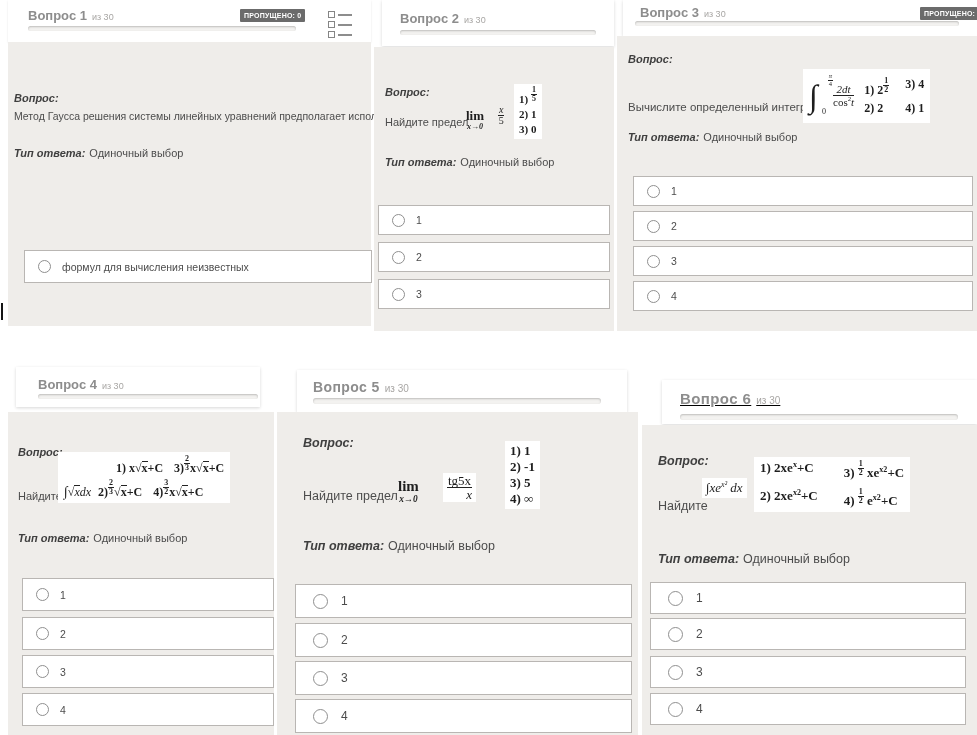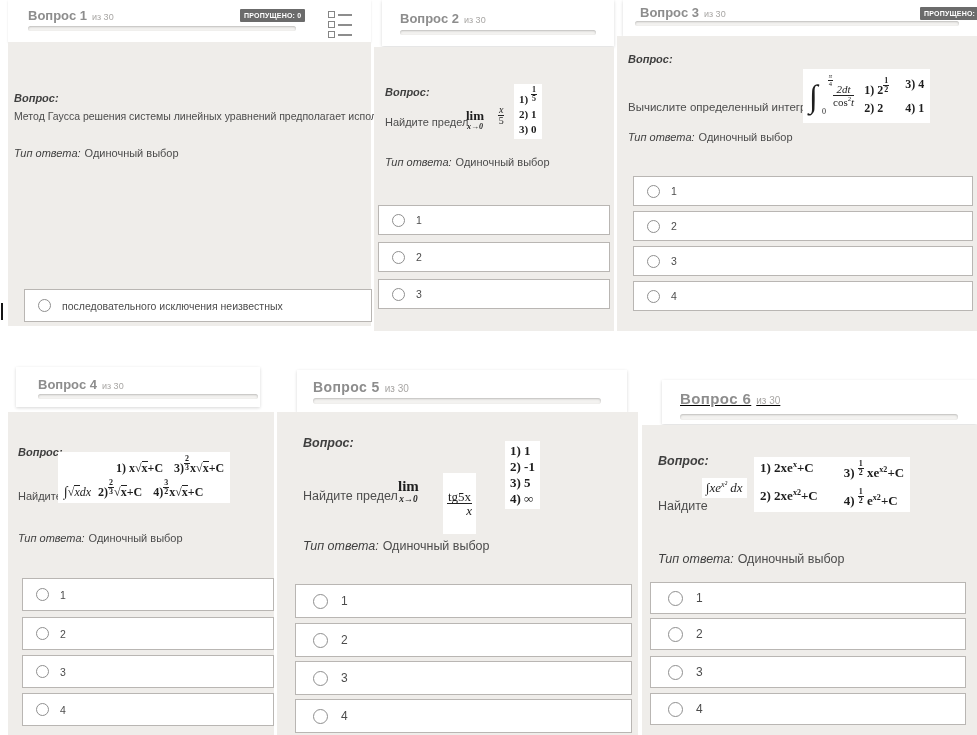--- a/index.html
+++ b/index.html
@@ -13,21 +13,21 @@
   .tt{color:#8d8d8d;font-weight:600;font-size:13px;}
   .tof{color:#a8a6a4;font-size:9px;margin-left:5px;}
   .pb{position:absolute;height:5px;border-radius:3px;background:#f3f2f0;
       box-shadow:inset 0 1px 2px rgba(0,0,0,.22);}
   .badge{position:absolute;background:#6b6b6b;color:#fff;font-size:7px;font-weight:700;
          padding:3px 4px;letter-spacing:.2px;border-radius:1px;white-space:nowrap;}
   .qlab{position:absolute;font-size:11px;font-weight:700;font-style:italic;color:#3f3f3f;white-space:nowrap;}
   .qtxt{position:absolute;font-size:10.5px;color:#4c4c4c;white-space:nowrap;}
   .prompt{position:absolute;font-size:11px;color:#4c4c4c;white-space:nowrap;}
   .atype{position:absolute;font-size:11px;color:#4c4c4c;white-space:nowrap;}
-  .atype .lb{font-weight:400;font-style:italic;color:#3f3f3f;margin-right:4px;}
+  .atype .lb{font-weight:700;font-style:italic;color:#3f3f3f;margin-right:4px;}
   .opt{position:absolute;background:#fff;border:1px solid #b9b6b3;box-sizing:border-box;
        display:flex;align-items:center;}
   .rad{width:11px;height:11px;border:1px solid #8f8f8f;border-radius:50%;
        margin:0 11px 0 13px;flex:none;background:#fff;}
   .olab{font-size:10.5px;color:#4c4c4c;white-space:nowrap;}
   
   .big .tt{font-size:14px;letter-spacing:.4px;}
   .big .tof{font-size:10px;}
   .big .pb{height:6px;}
   .big .qlab{font-size:12.5px;}
@@ -89,23 +89,23 @@
           <i class="lln"></i>
         </span>
     </span>
     <div class="pb" style="left:20px;top:26px;width:268px;"></div>
     <div class="gb" style="top:42px;height:284px;"></div>
     <div class="qlab" style="left:6px;top:92px;">Вопрос:</div>
     <div class="qtxt" style="left:6px;top:110px;">Метод Гаусса решения системы линейных уравнений предполагает использование ...</div>
     <div class="atype" style="left:6px;top:147px;">
       <span class="lb">Тип ответа:</span><span>Одиночный выбор</span>
     </div>
-    <div class="opt" style="left:16px;top:289px;width:348px;height:33px;">
-      <span class="rad"></span>
-        <span class="olab">последовательного исключения неизвестных</span>
+    <div class="opt" style="left:16px;top:250px;width:348px;height:33px;">
+      <span class="rad"></span>
+        <span class="olab">формул для вычисления неизвестных</span>
     </div>
   </div>
 
   <div class="tile" style="left:374px;top:0;width:240px;height:331px;">
     <div class="hbox" style="left:8px;top:0;width:232px;height:46px;"></div>
     <div class="title" style="left:26px;top:9px;">
       <span class="tt">Вопрос 2</span><span class="tof">из 30</span>
     </div>
     <div class="pb" style="left:26px;top:30px;width:196px;"></div>
     <div class="gb" style="top:47px;height:284px;"></div>
@@ -239,21 +239,21 @@
       <span class="tt">Вопрос 5</span><span class="tof">из 30</span>
     </div>
     <div class="pb" style="left:36px;top:33px;width:288px;"></div>
     <div class="gb" style="top:47px;height:323px;"></div>
     <div class="qlab" style="left:26px;top:71px;">Вопрос:</div>
     <div class="prompt" style="left:26px;top:124px;">Найдите предел</div>
     <div class="limb m" style="left:121px;top:114px;font-size:15px;">
       <span>lim</span>
       <span class="l2 it">x→0</span>
     </div>
-    <span class="fr m wbg" style="position:absolute;left:166px;top:108px;font-size:13px;padding:17px 4px;text-align:right;">
+    <span class="fr m wbg" style="position:absolute;left:166px;top:108px;font-size:13px;padding:1px 4px;text-align:right;">
       <span class="fn">tg5x</span>
         <span class="fd it">x</span>
     </span>
     <div class="acol wbg m mb" style="left:228px;top:76px;font-size:13px;line-height:16px;">
       <div class="ar"><span>1)</span> <span>1</span></div>
       <div class="ar"><span>2)</span> <span>-1</span></div>
       <div class="ar"><span>3)</span> <span>5</span></div>
       <div class="ar"><span>4)</span> <span>∞</span></div>
     </div>
     <div class="atype" style="left:26px;top:174px;">

